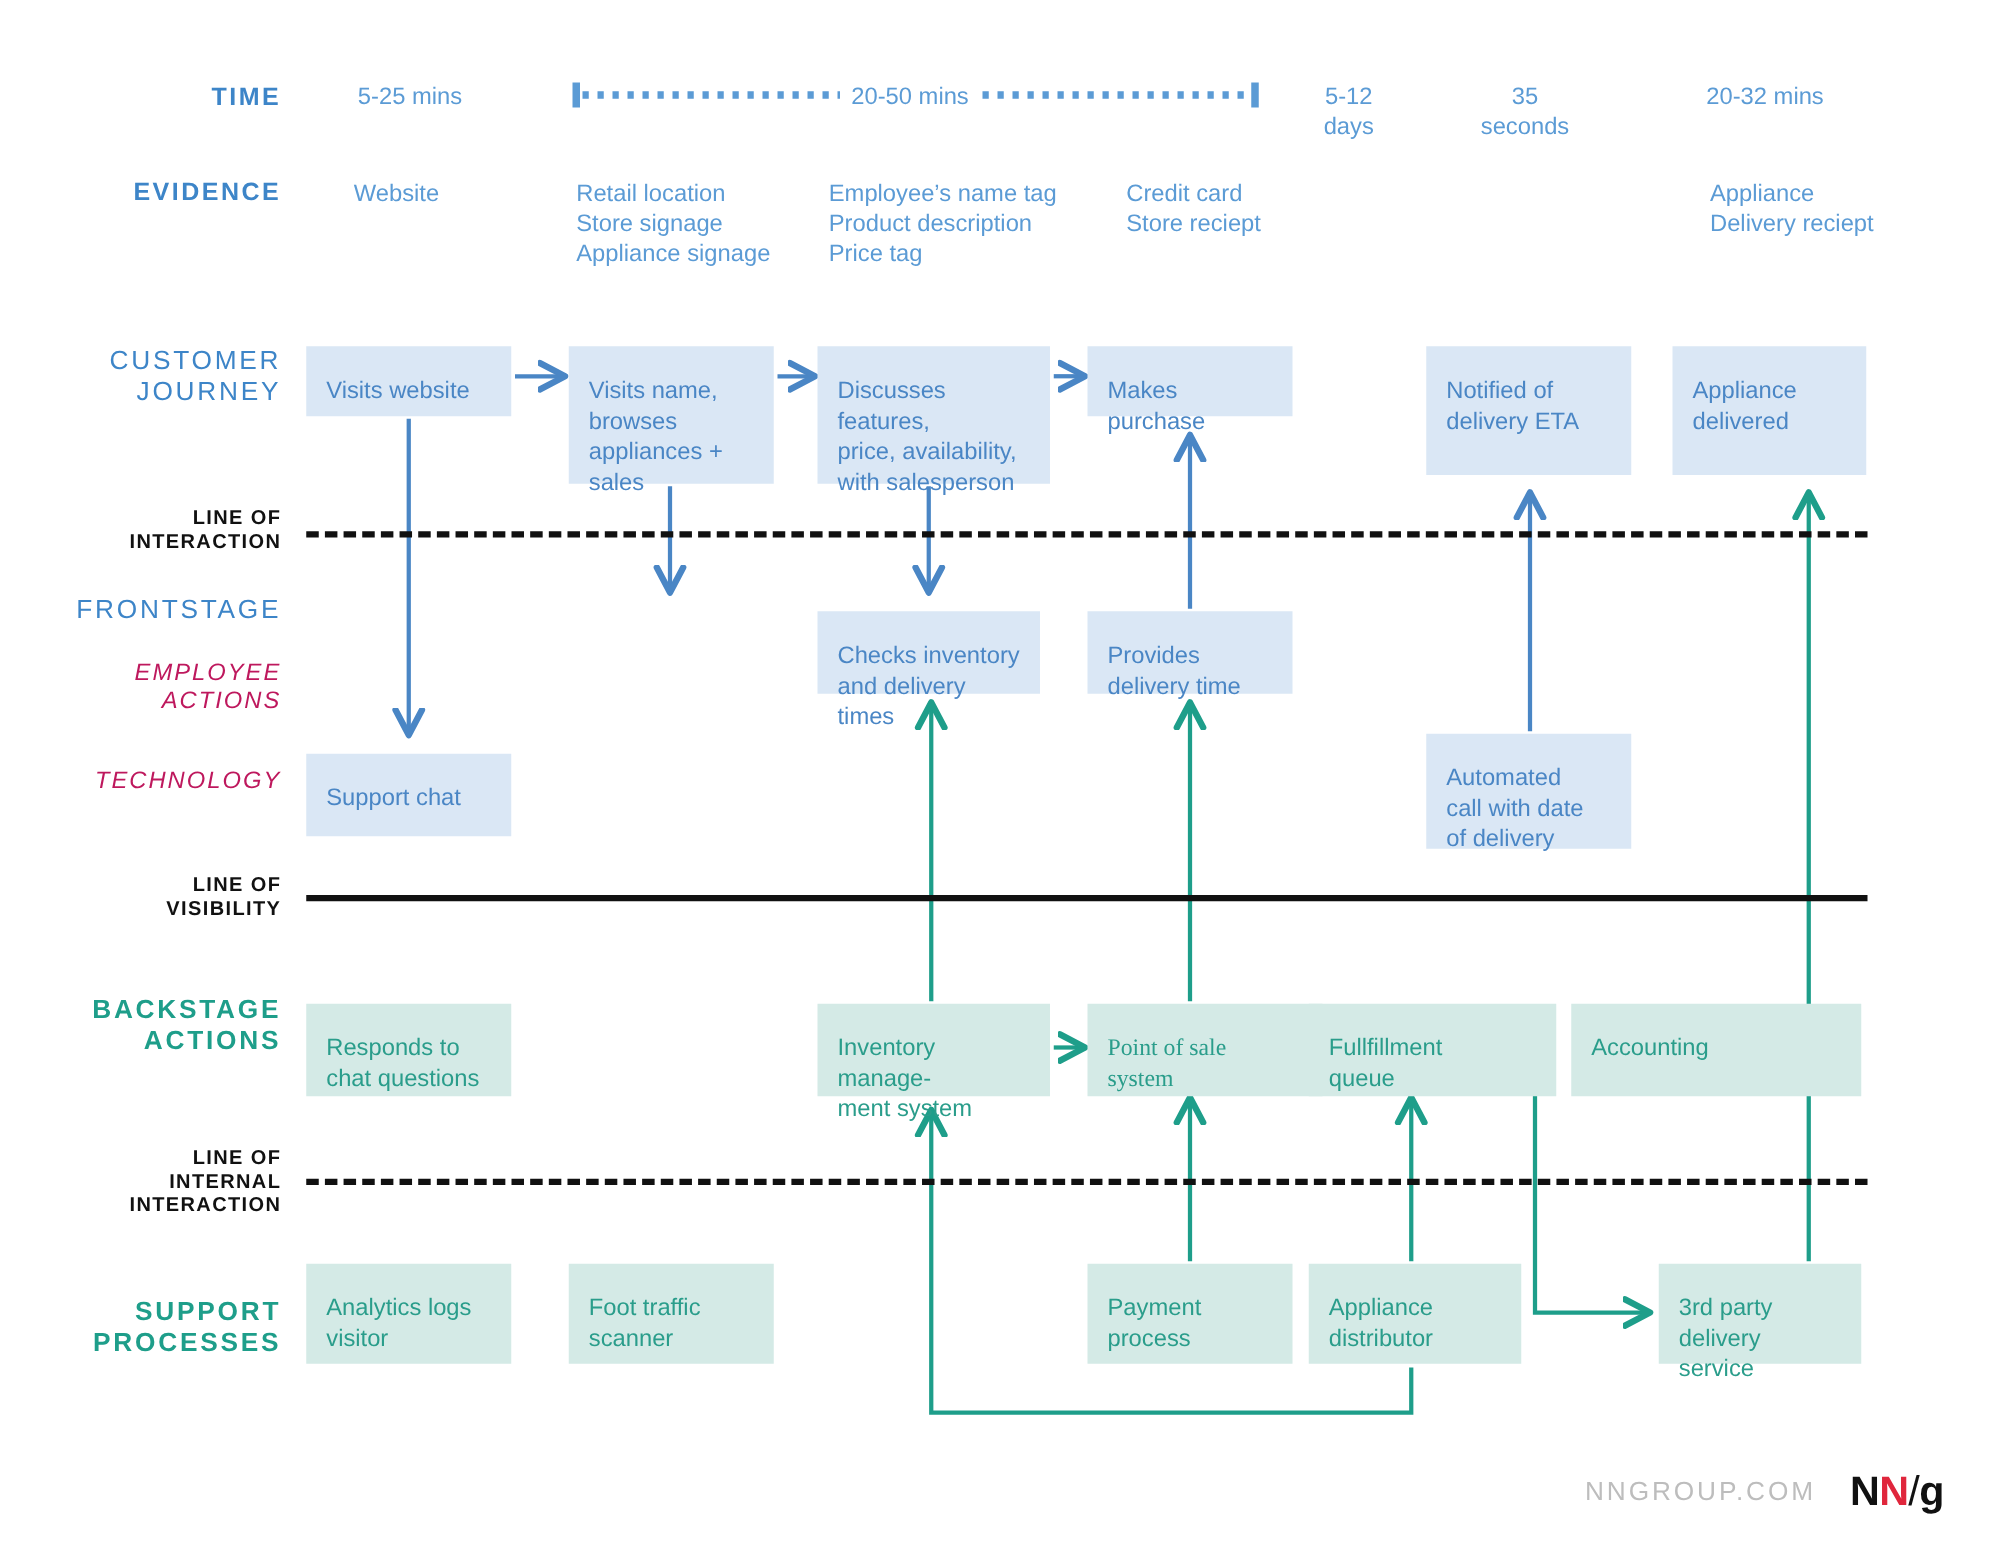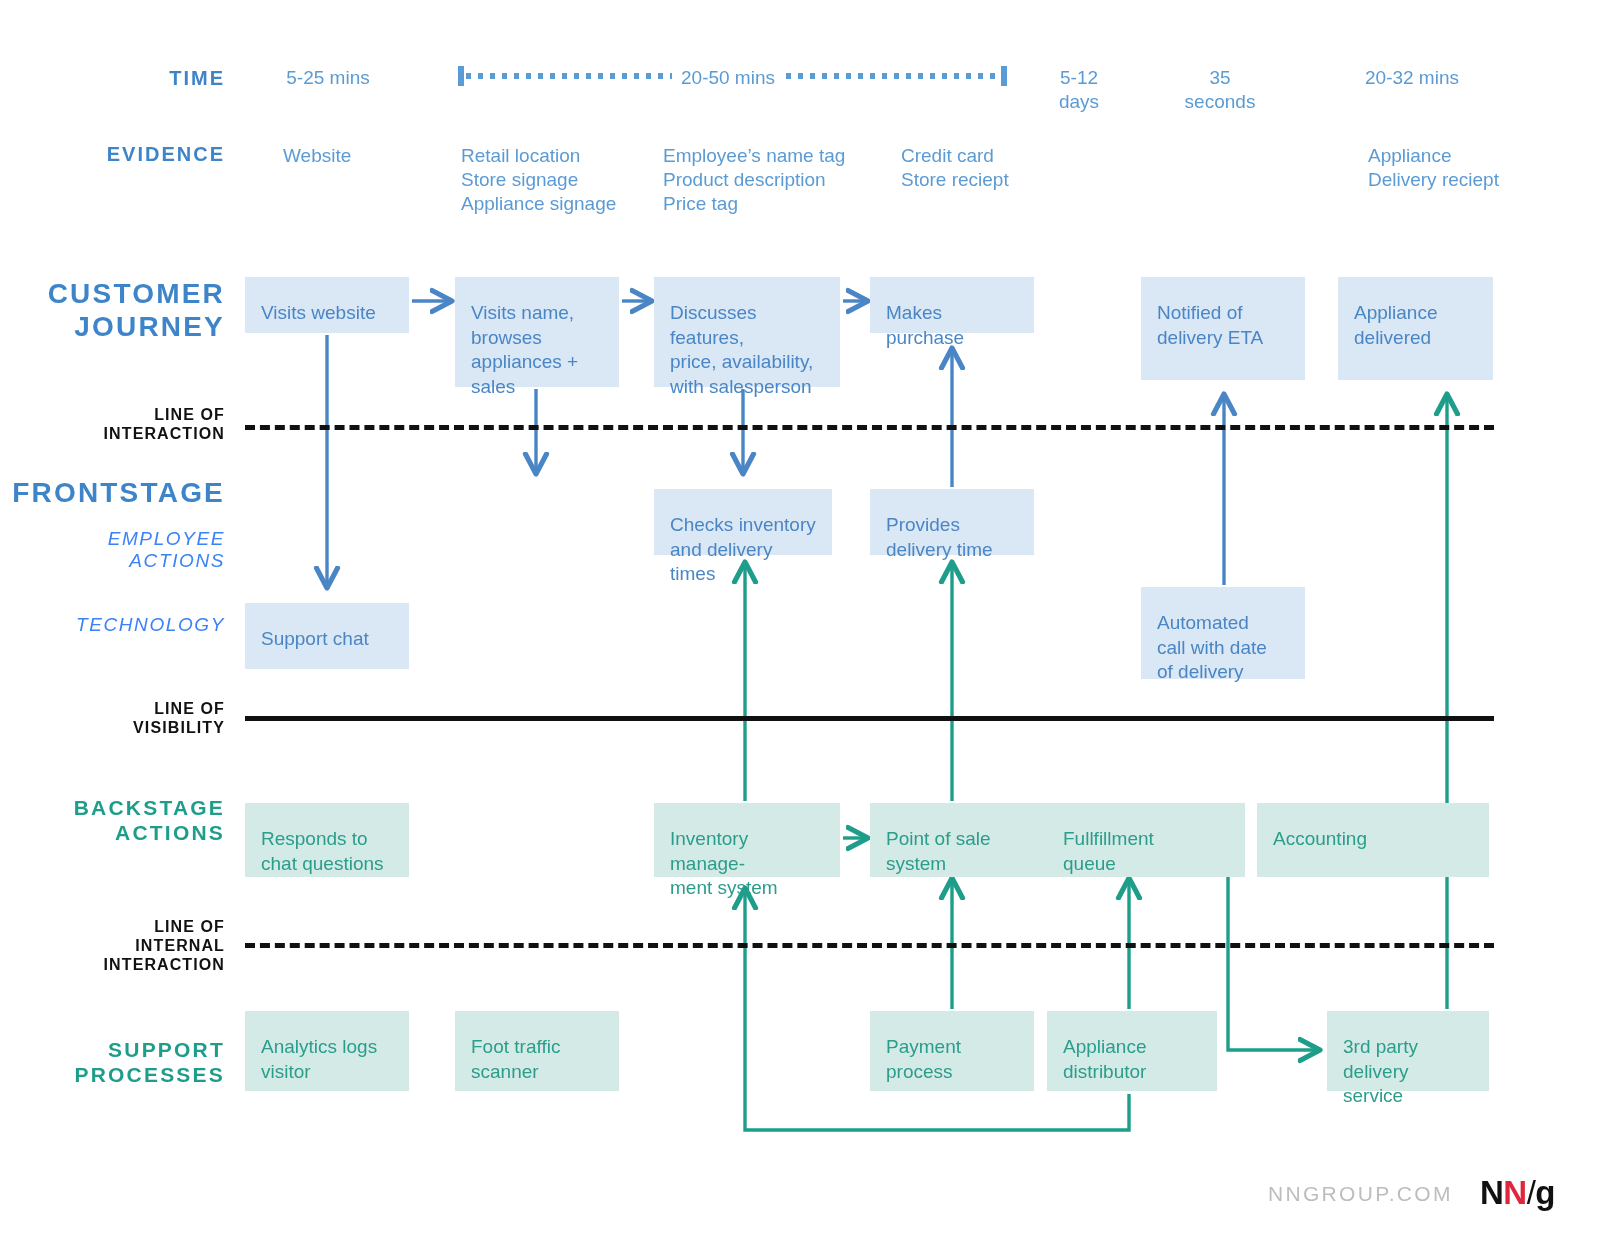--- a/index.html
+++ b/index.html
@@ -22,32 +22,32 @@
 
   
   .row-label {
     position: absolute;
     text-align: right;
     line-height: 1.18;
     white-space: pre-line;
   }
   .label-blue-bold {
     color: #3d85c8;
-    font-weight: bold;
+    font-weight: normal;
     letter-spacing: 2.2px;
-    font-size: 28px;
+    font-size: 21px;
   }
   .label-blue-bold-sm {
     color: #3d85c8;
     font-weight: bold;
     letter-spacing: 2.0px;
     font-size: 20px;
   }
   .label-blue-italic {
-    color: #3b82f6;
+    color: #be185d;
     font-style: italic;
     letter-spacing: 1.6px;
     font-size: 19px;
   }
   .label-teal-bold {
     color: #1e9e8a;
     font-weight: bold;
     letter-spacing: 2.2px;
     font-size: 21px;
   }
@@ -292,21 +292,21 @@
 
   <div class="box box-blue" style="left:245px; top:603px; width:164px; height:66px;">Support chat</div>
   <div class="box box-blue" style="left:1141px; top:587px; width:164px; height:92px;">Automated
 call with date
 of delivery</div>
 
   <div class="box box-teal" style="left:245px; top:803px; width:164px; height:74px;">Responds to
 chat questions</div>
   <div class="box box-teal" style="left:654px; top:803px; width:186px; height:74px;">Inventory manage-
 ment system</div>
-  <div class="box box-teal" style="left:870px; top:803px; width:188px; height:74px;">Point of sale
+  <div class="box box-teal" style="left:870px; top:803px; width:188px; height:74px;font-family:Liberation Serif, serif;">Point of sale
 system</div>
   <div class="box box-teal" style="left:1047px; top:803px; width:198px; height:74px;">Fullfillment
 queue</div>
   <div class="box box-teal" style="left:1257px; top:803px; width:232px; height:74px;">Accounting</div>
 
   <div class="box box-teal" style="left:245px; top:1011px; width:164px; height:80px;">Analytics logs
 visitor</div>
   <div class="box box-teal" style="left:455px; top:1011px; width:164px; height:80px;">Foot traffic
 scanner</div>
   <div class="box box-teal" style="left:870px; top:1011px; width:164px; height:80px;">Payment

